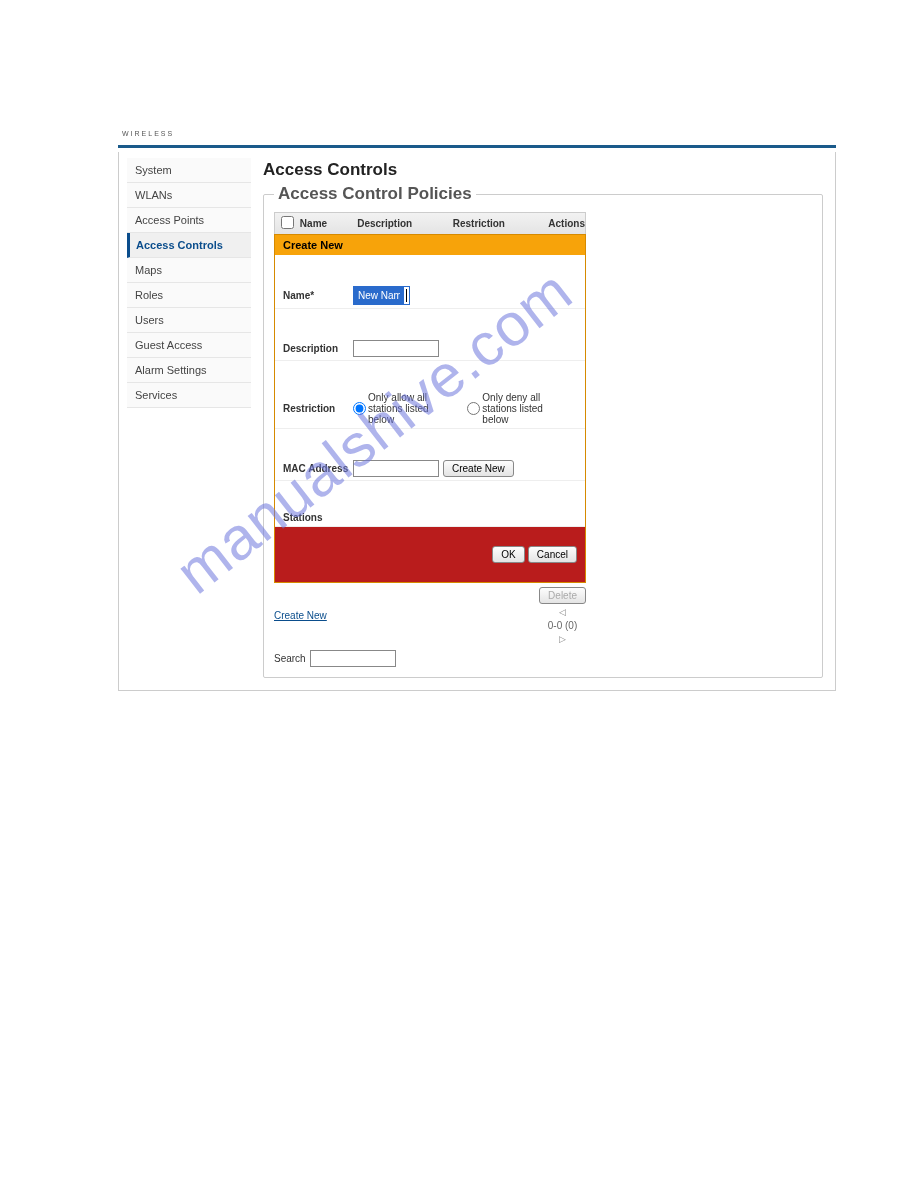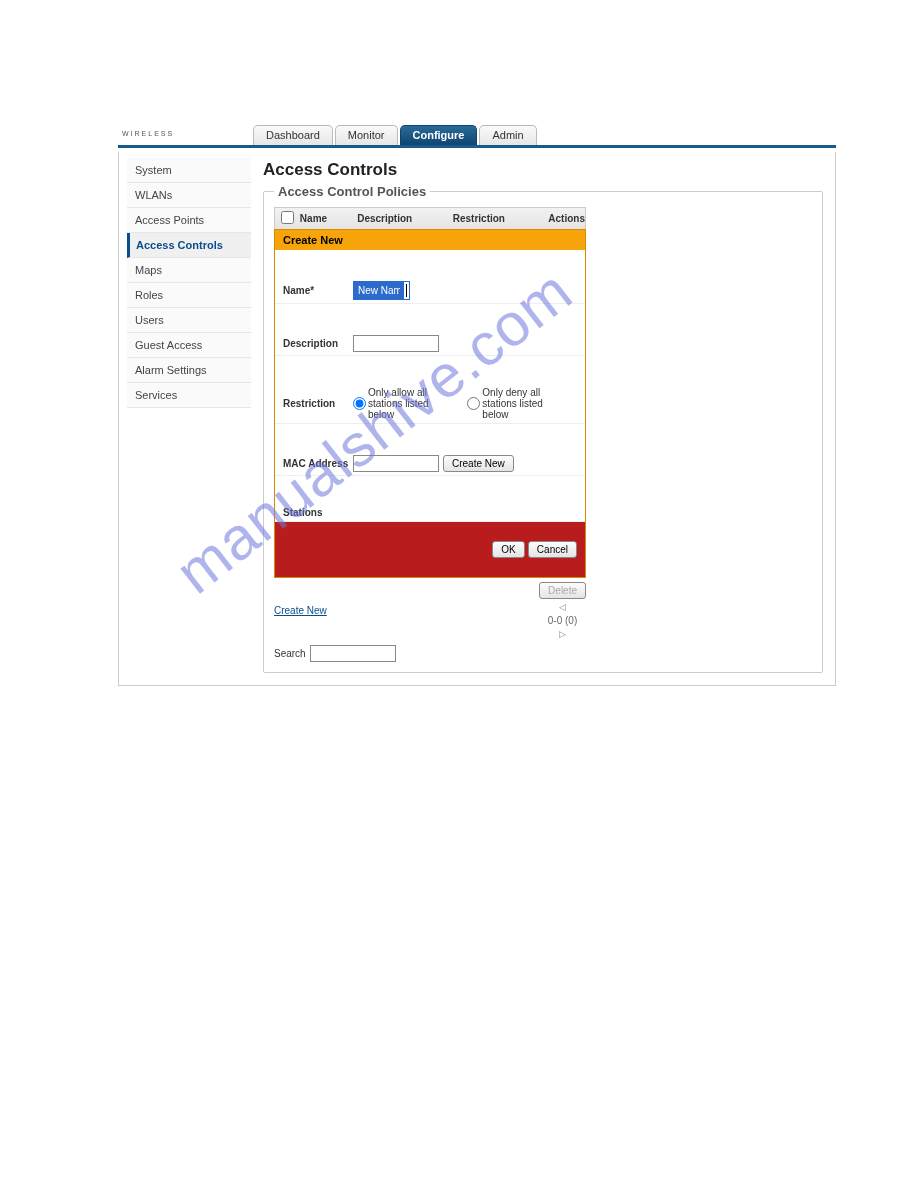--- a/index.html
+++ b/index.html
@@ -90,21 +90,21 @@
       font-weight: bold;
       color: #222;
       margin-bottom: 4px;
     }
     .fieldset {
       border: 1px solid #ccc;
       padding: 8px 10px 10px;
       border-radius: 2px;
     }
     .legend {
-      font-size: 13px;
+      font-size: 17px;
       font-weight: bold;
       color: #555;
       padding: 0 4px;
     }
     .desc {
       font-size: 10px;
       color: #555;
       line-height: 1.4;
       margin-bottom: 6px;
     }
@@ -212,26 +212,20 @@
       vertical-align: middle;
     }
     .arrow { font-size: 9px; color: #888; }
   </style>
 </head>
 <body>
 
 <div class="container">
   <div class="logo-row">
     <span class="logo-sub">WIRELESS</span>
-    <div class="tabs">
-      <div class="tab">Dashboard</div>
-      <div class="tab">Monitor</div>
-      <div class="tab active">Configure</div>
-      <div class="tab">Admin</div>
-    </div>
   </div>
 
   <div class="main">
     <div class="sidebar">
       <div class="nav-item">System</div>
       <div class="nav-item">WLANs</div>
       <div class="nav-item">Access Points</div>
       <div class="nav-item active">Access Controls</div>
       <div class="nav-item">Maps</div>
       <div class="nav-item">Roles</div>

